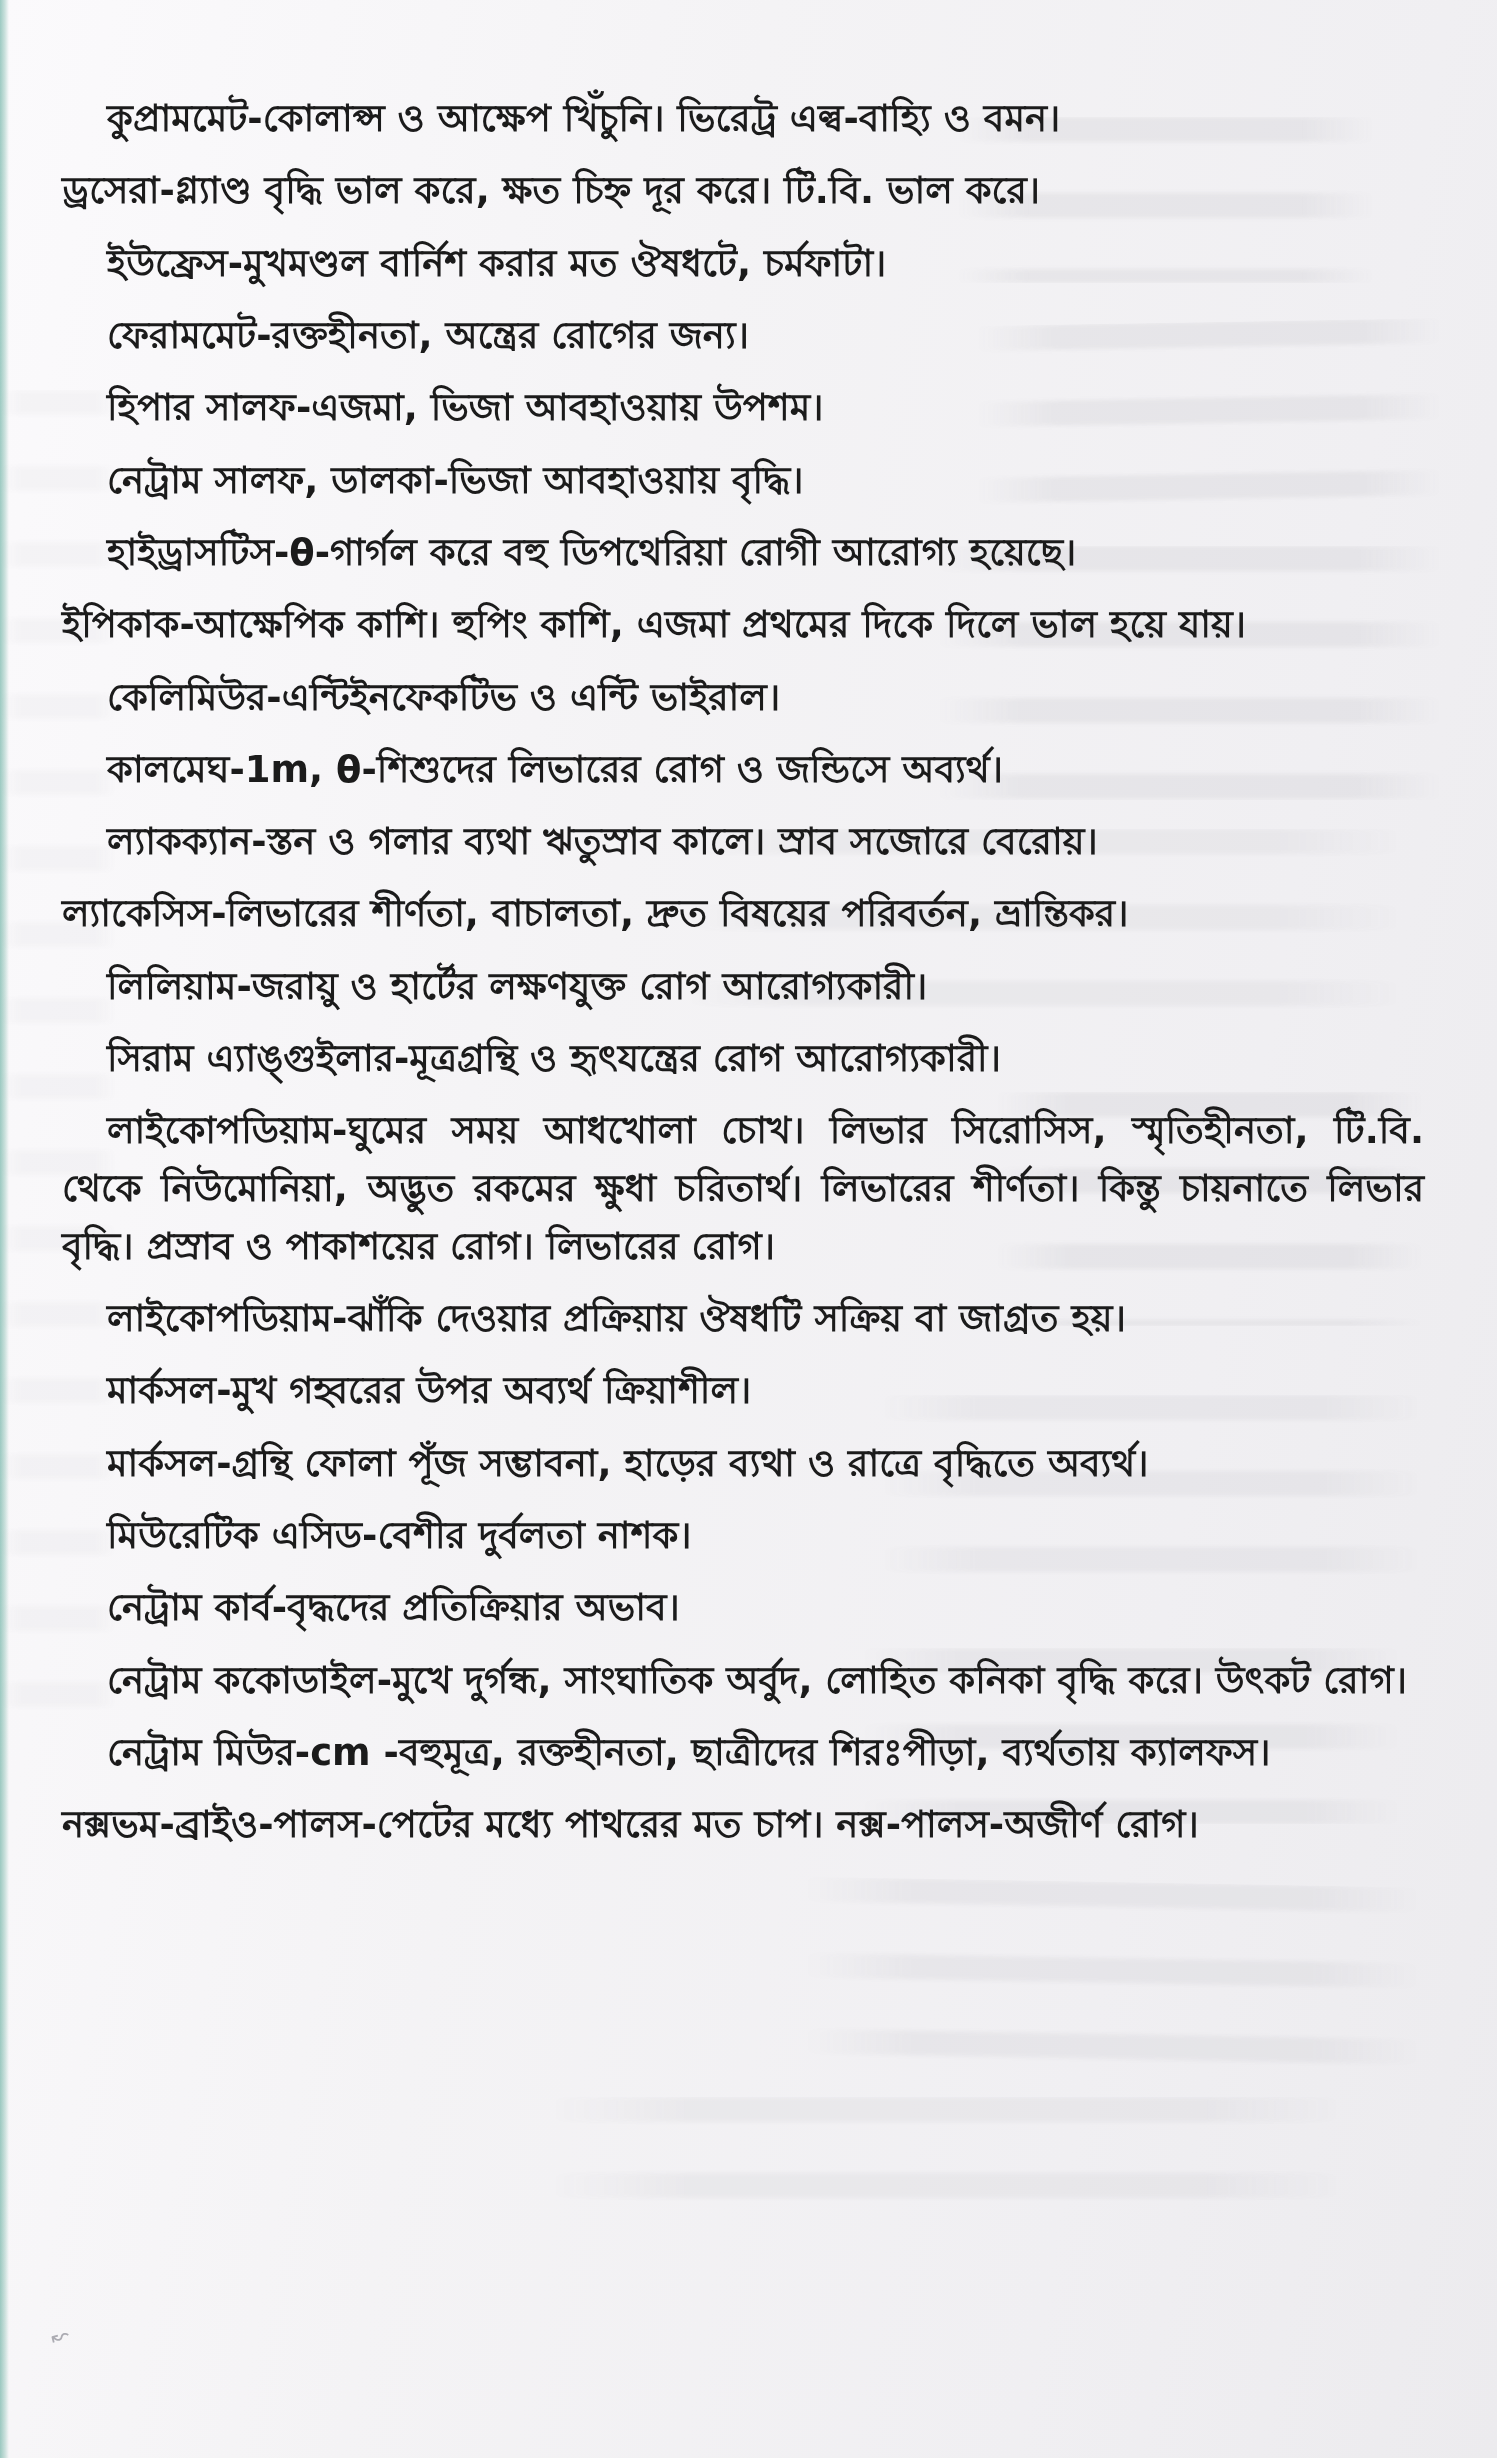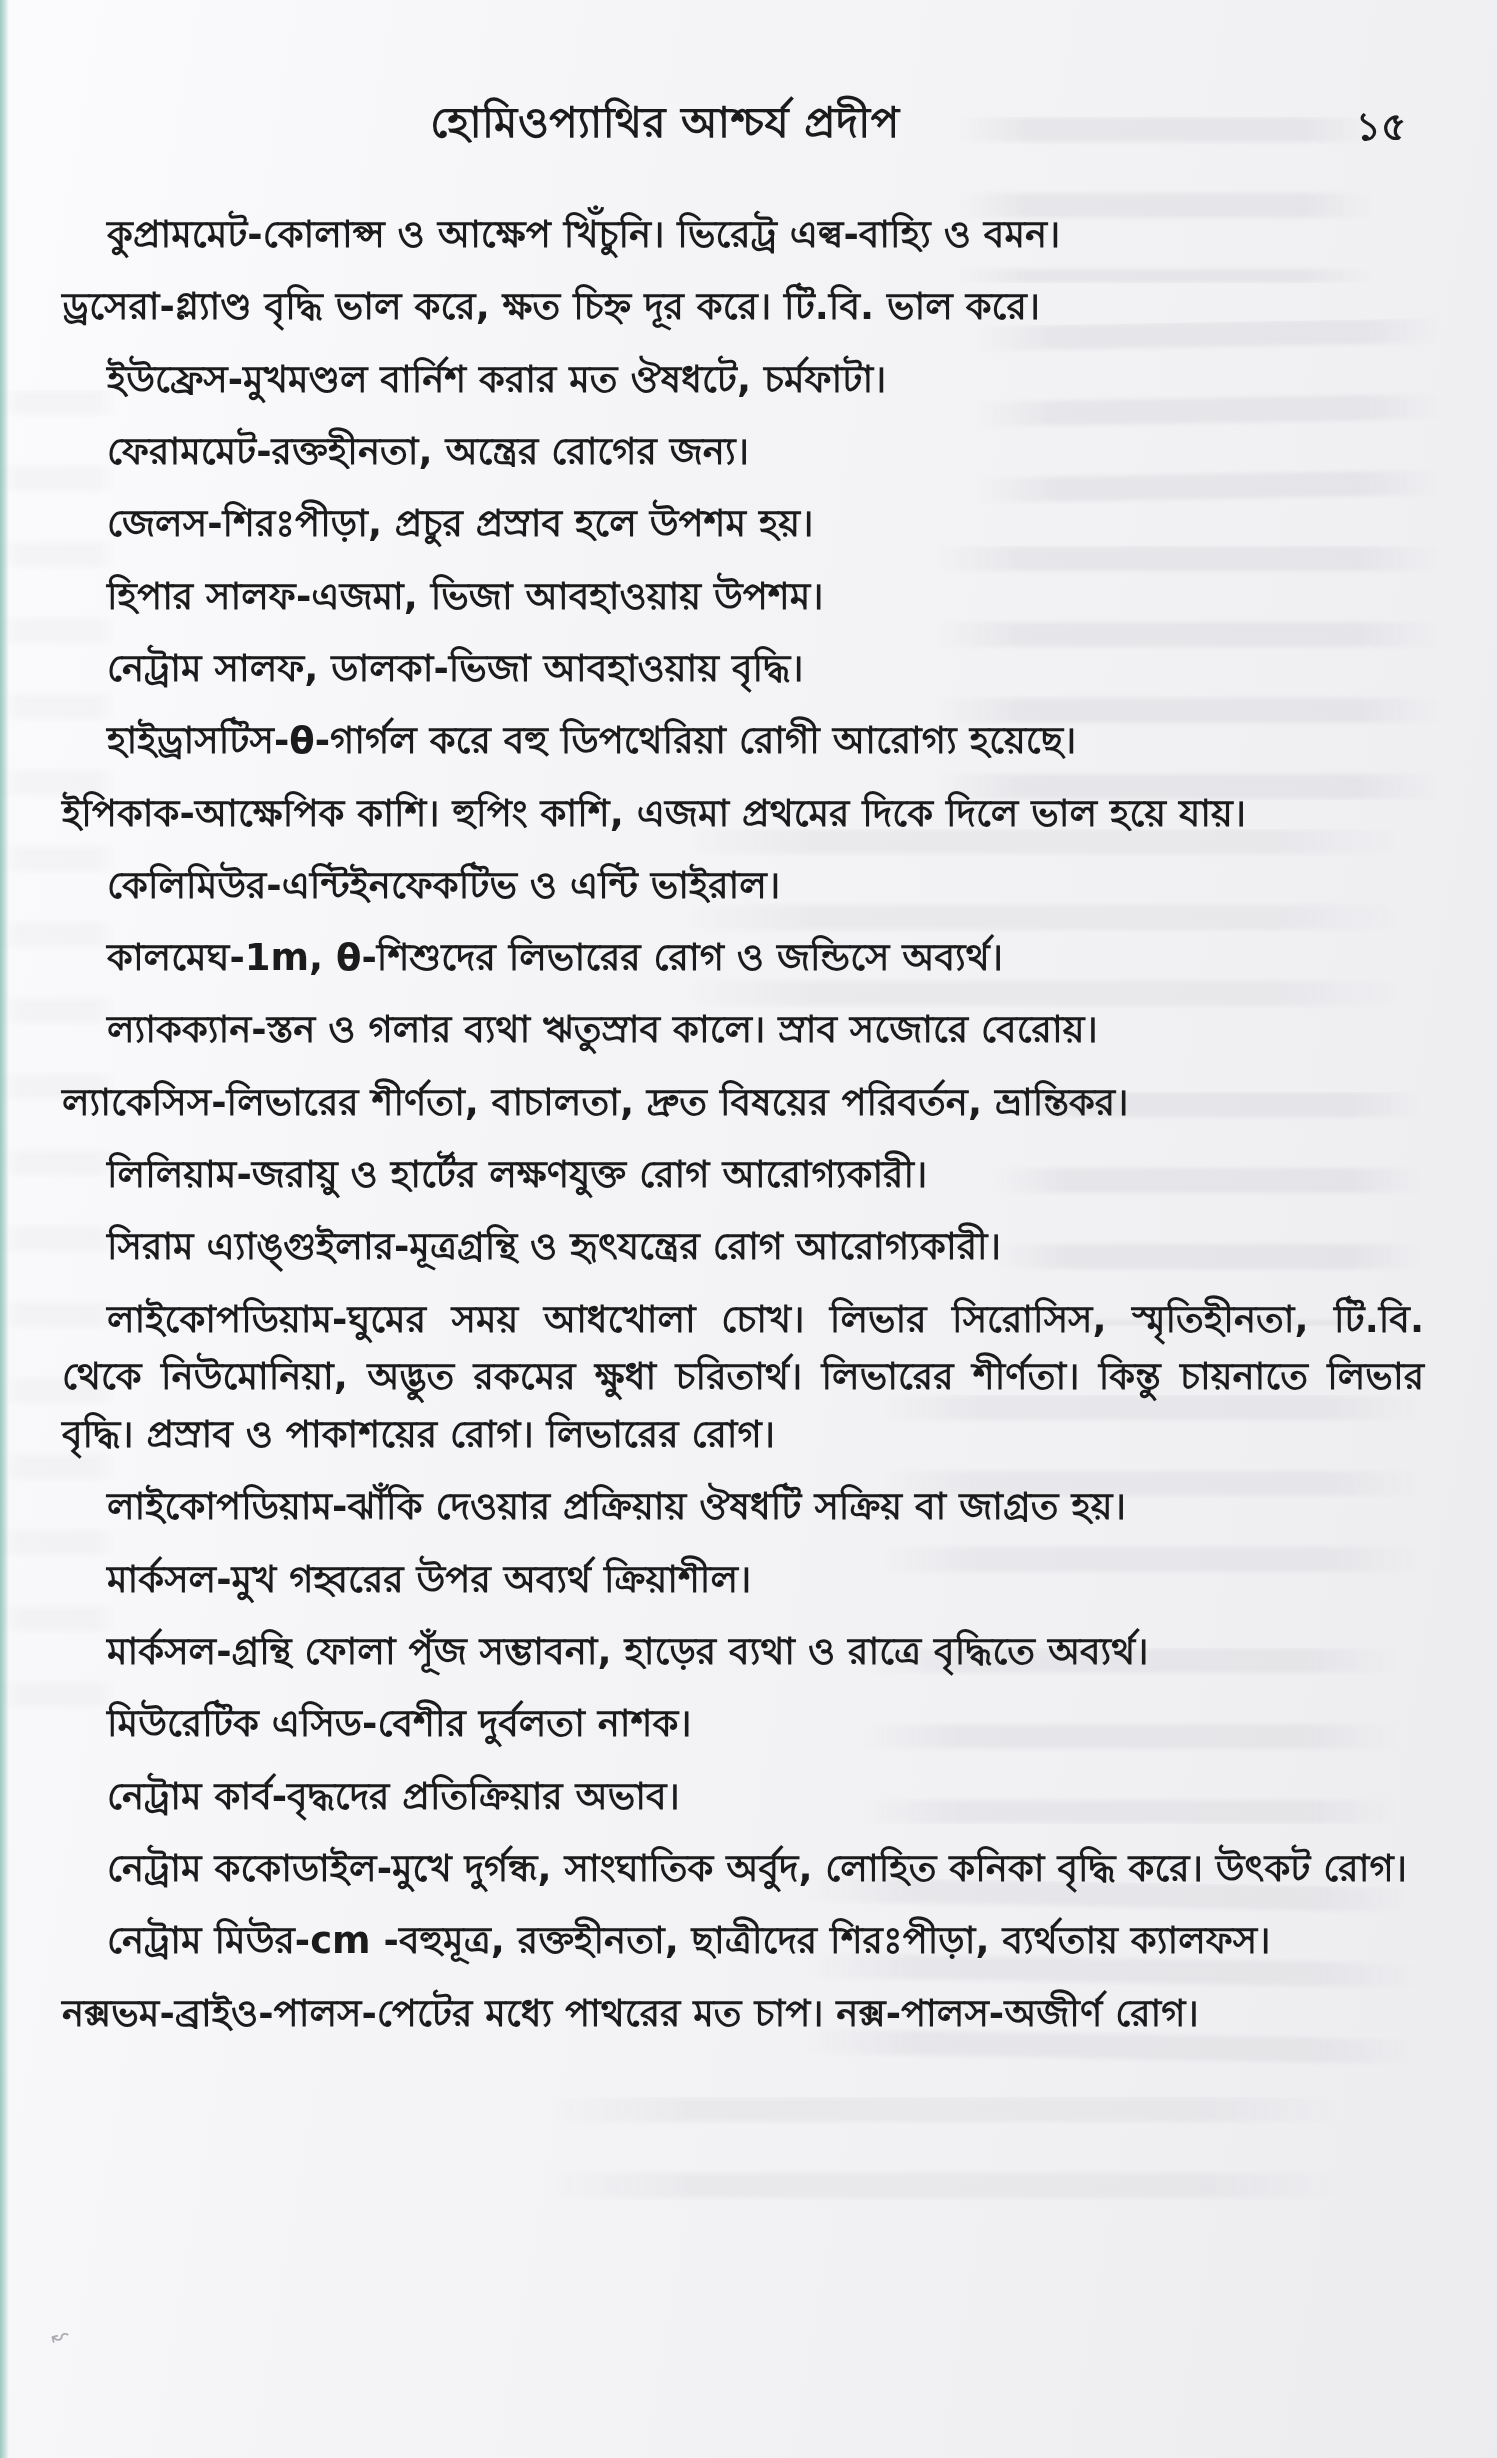--- a/index.html
+++ b/index.html
@@ -90,31 +90,26 @@
   <div class="ghost" style="left:878px;top:1395px;width:546px;height:205px;opacity:.42;"></div>
   <div class="ghost" style="left:858px;top:1648px;width:546px;height:176px;opacity:.45;"></div>
   <div class="ghost" style="left:800px;top:1882px;width:624px;height:215px;opacity:.45;transform:skewY(1deg);"></div>
   <div class="ghost" style="left:546px;top:2097px;width:800px;height:127px;opacity:.4;"></div>
   <div class="ghost" style="left:0px;top:390px;width:117px;height:1365px;opacity:.25;"></div>
 
   <div class="scan-mark">↜</div>
 
   <div class="content">
 
-    <div class="header-row">
-      <span class="title">হোমিওপ্যাথির আশ্চর্য প্রদীপ</span>
-      <span class="page-number">১৫</span>
-    </div>
 
     <div class="body-text">
       <p class="indent">কুপ্রামমেট-কোলাপ্স ও আক্ষেপ খিঁচুনি। ভিরেট্র এল্ব-বাহ্যি ও বমন।</p>
       <p>ড্রসেরা-গ্ল্যাণ্ড বৃদ্ধি ভাল করে, ক্ষত চিহ্ন দূর করে। টি.বি. ভাল করে।</p>
       <p class="indent">ইউফ্রেস-মুখমণ্ডল বার্নিশ করার মত ঔষধটে, চর্মফাটা।</p>
       <p class="indent">ফেরামমেট-রক্তহীনতা, অন্ত্রের রোগের জন্য।</p>
-      <p class="indent">জেলস-শিরঃপীড়া, প্রচুর প্রস্রাব হলে উপশম হয়।</p>
       <p class="indent">হিপার সালফ-এজমা, ভিজা আবহাওয়ায় উপশম।</p>
       <p class="indent">নেট্রাম সালফ, ডালকা-ভিজা আবহাওয়ায় বৃদ্ধি।</p>
       <p class="indent">হাইড্রাসটিস-θ-গার্গল করে বহু ডিপথেরিয়া রোগী আরোগ্য হয়েছে।</p>
       <p>ইপিকাক-আক্ষেপিক কাশি। হুপিং কাশি, এজমা প্রথমের দিকে দিলে ভাল হয়ে যায়।</p>
       <p class="indent">কেলিমিউর-এন্টিইনফেকটিভ ও এন্টি ভাইরাল।</p>
       <p class="indent">কালমেঘ-1m, θ-শিশুদের লিভারের রোগ ও জন্ডিসে অব্যর্থ।</p>
       <p class="indent">ল্যাকক্যান-স্তন ও গলার ব্যথা ঋতুস্রাব কালে। স্রাব সজোরে বেরোয়।</p>
       <p>ল্যাকেসিস-লিভারের শীর্ণতা, বাচালতা, দ্রুত বিষয়ের পরিবর্তন, ভ্রান্তিকর।</p>
       <p class="indent">লিলিয়াম-জরায়ু ও হার্টের লক্ষণযুক্ত রোগ আরোগ্যকারী।</p>
       <p class="indent">সিরাম এ্যাঙ্গুইলার-মূত্রগ্রন্থি ও হৃৎযন্ত্রের রোগ আরোগ্যকারী।</p>

